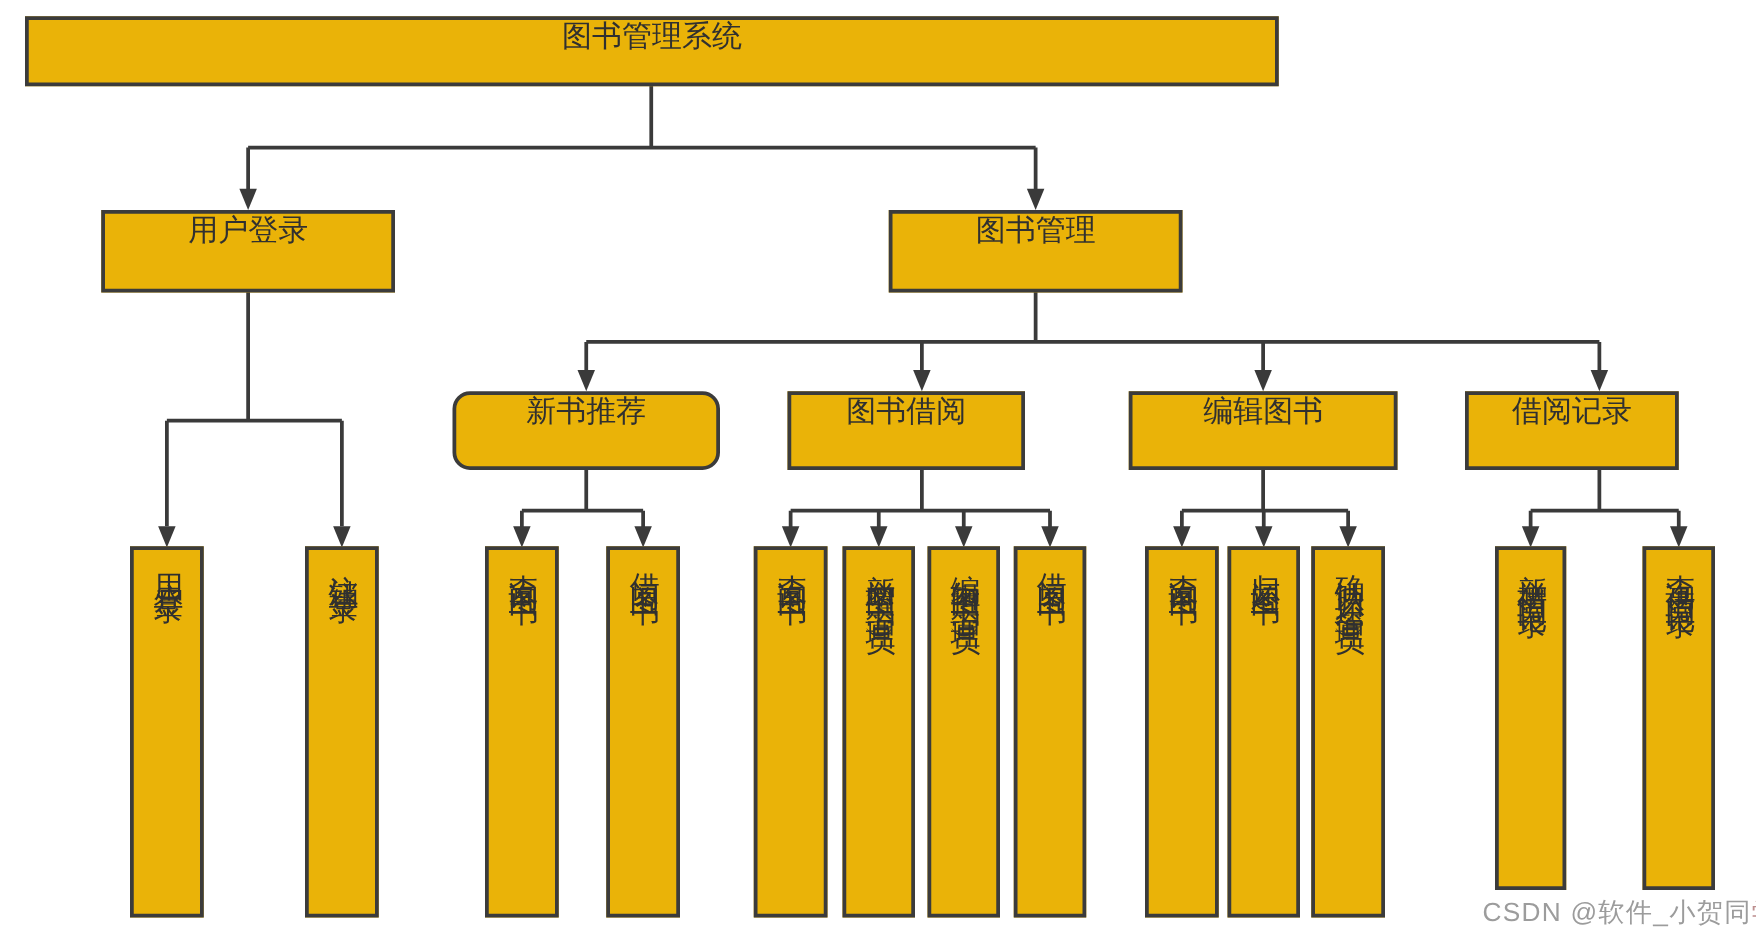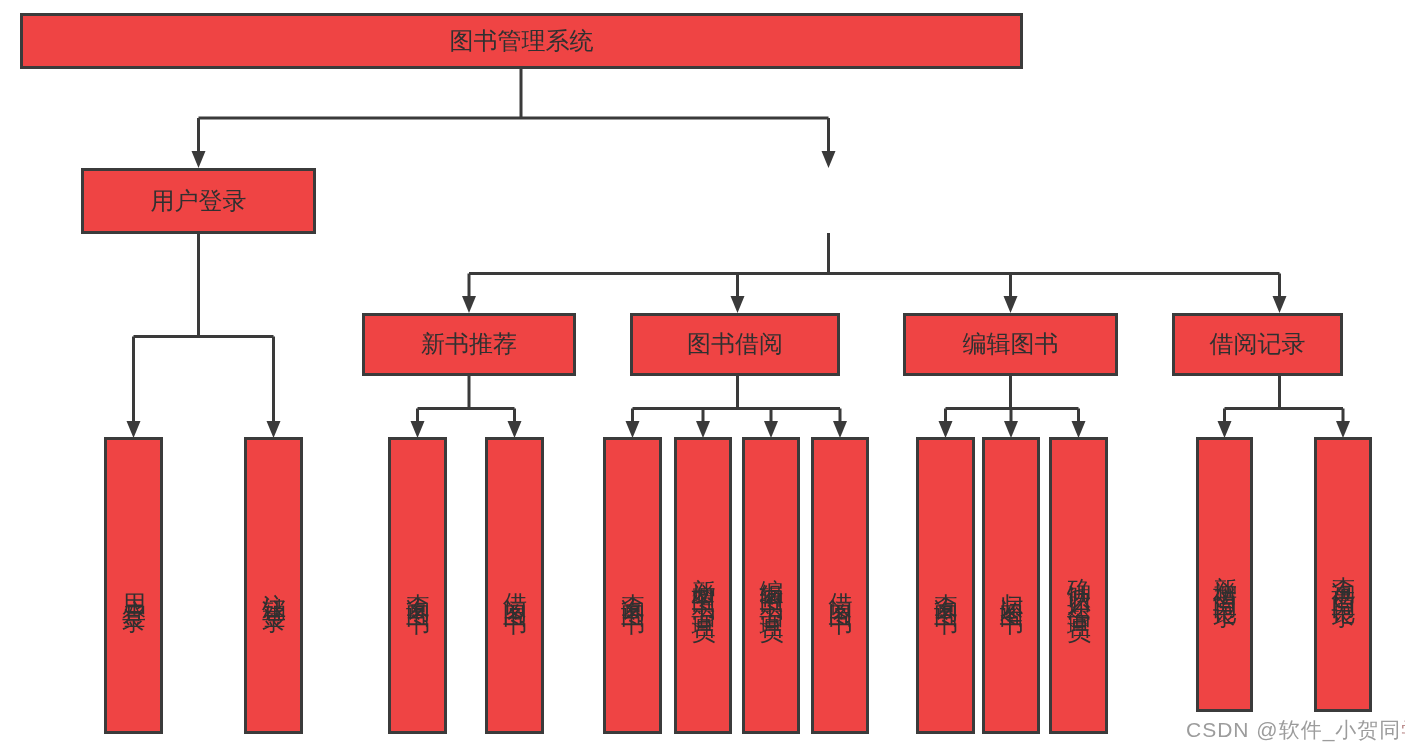--- a/index.html
+++ b/index.html
@@ -4,23 +4,23 @@
 <style>
   html,body { margin:0; padding:0; background:#ffffff; }
   .canvas {
     position:relative; width:1405px; height:747px; background:#ffffff;
     font-family:"Liberation Sans","DejaVu Sans",sans-serif; overflow:hidden;
   }
   .connectors { position:absolute; left:0; top:0; width:1405px; height:747px; }
   .connectors path.line { fill:none; stroke:#3a3a3a; stroke-width:3; }
   .connectors path.arrow { fill:#3a3a3a; stroke:none; }
   .node {
-    position:absolute; box-sizing:border-box; background:#ef4444;
+    position:absolute; box-sizing:border-box; background:#eab308;
     border:3px solid #3b3b3b; color:#303030;
-    display:flex; align-items:center; justify-content:center;
+    display:flex; justify-content:center;
     font-size:24px; line-height:1.2; white-space:nowrap;
   }
   .vnode span.lbl {
     writing-mode:vertical-rl; text-orientation:mixed; letter-spacing:6px;
   }
   .watermark {
     position:absolute; left:1186px; top:716px; font-size:21px;
     color:#9c9c9c; letter-spacing:1px; white-space:nowrap;
   }
   .watermark .wm-accent { color:#bd8f8f; }
@@ -73,25 +73,28 @@
     </g>
   </svg>
 
   <div class="node" style="left:20px;top:13px;width:1003px;height:56px;">
     <span class="lbl">图书管理系统</span>
   </div>
 
   <div class="node" style="left:81px;top:168px;width:235px;height:66px;">
     <span class="lbl">用户登录</span>
   </div>
+  <div class="node" style="left:711px;top:168px;width:235px;height:66px;">
+    <span class="lbl">图书管理</span>
+  </div>
 
-  <div class="node" style="left:362px;top:313px;width:214px;height:63px;">
+  <div class="node" style="left:362px;top:313px;width:214px;height:63px;border-radius:14px;">
     <span class="lbl">新书推荐</span>
   </div>
-  <div class="node" style="left:630px;top:313px;width:210px;height:63px;">
+  <div class="node" style="left:630px;top:313px;width:190px;height:63px;">
     <span class="lbl">图书借阅</span>
   </div>
   <div class="node" style="left:903px;top:313px;width:215px;height:63px;">
     <span class="lbl">编辑图书</span>
   </div>
   <div class="node" style="left:1172px;top:313px;width:171px;height:63px;">
     <span class="lbl">借阅记录</span>
   </div>
 
   <div class="node vnode" style="left:104px;top:437px;width:59px;height:297px;">

